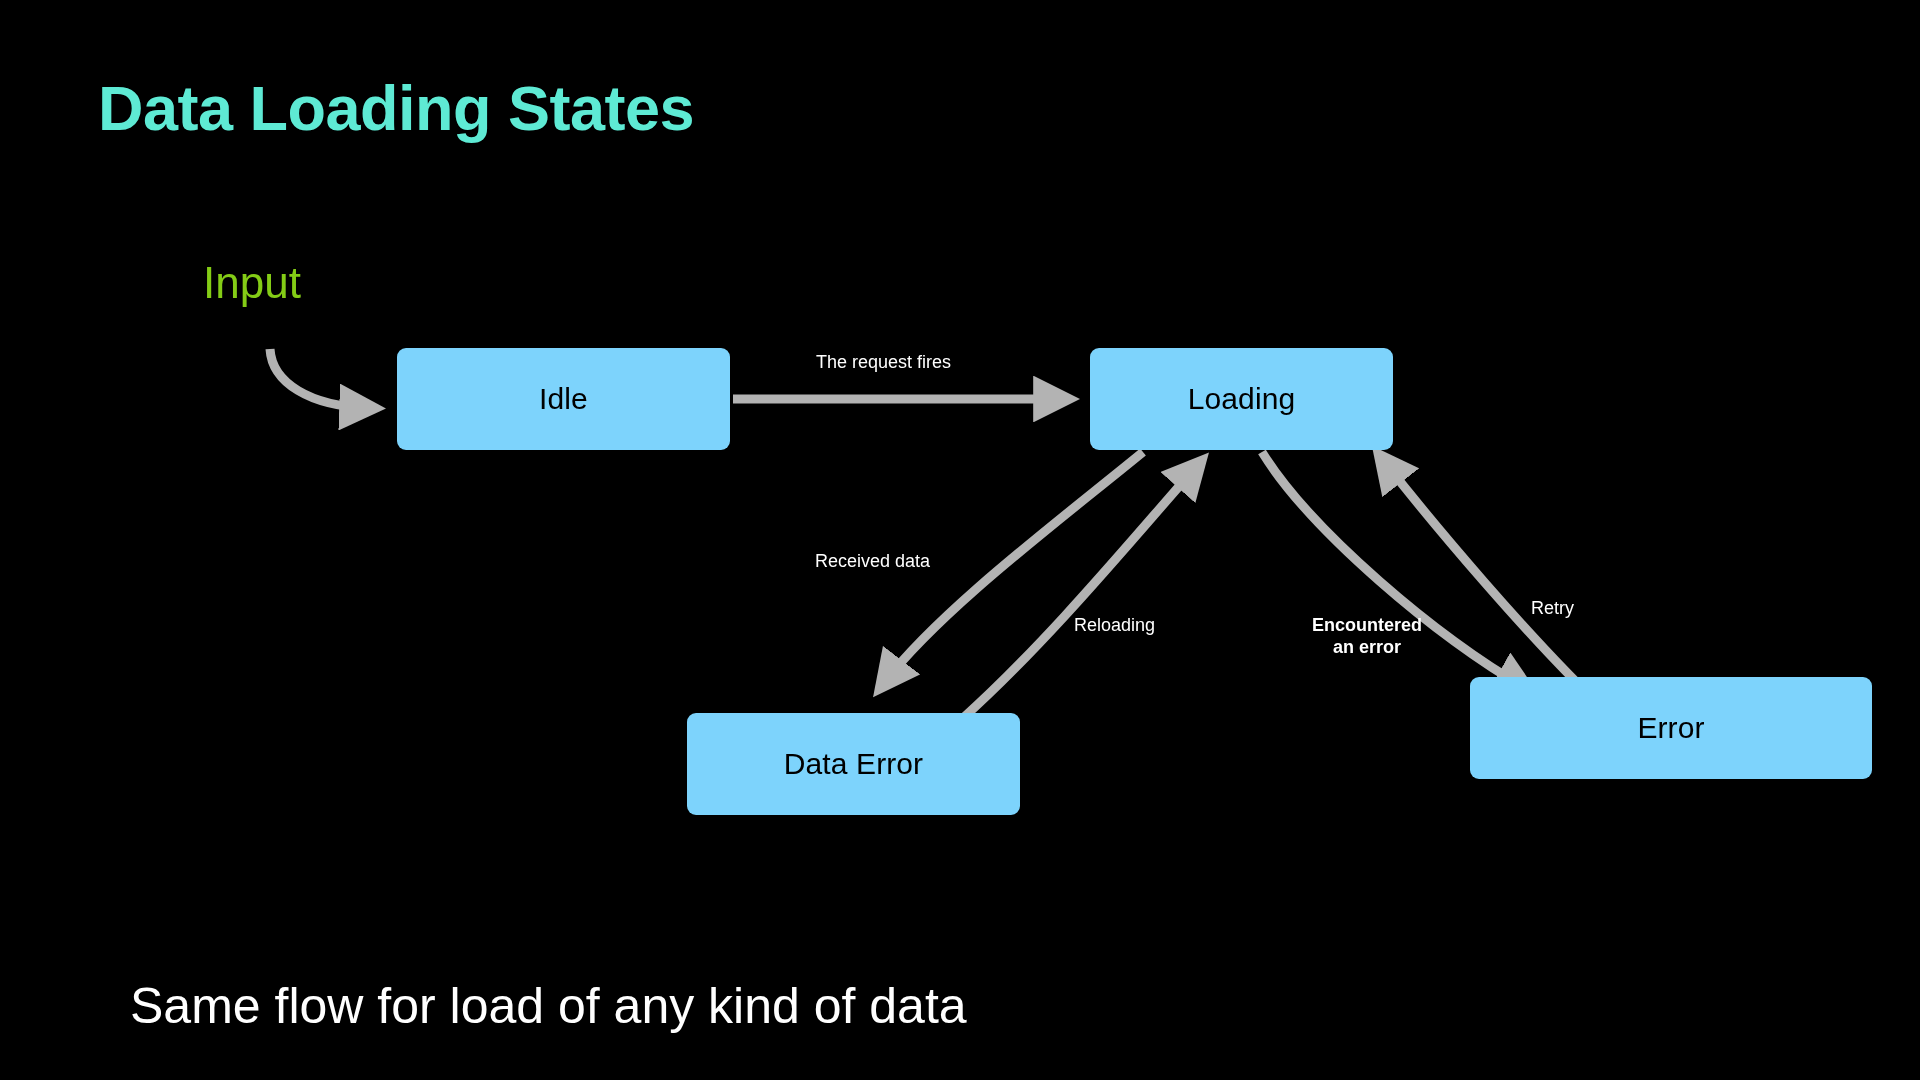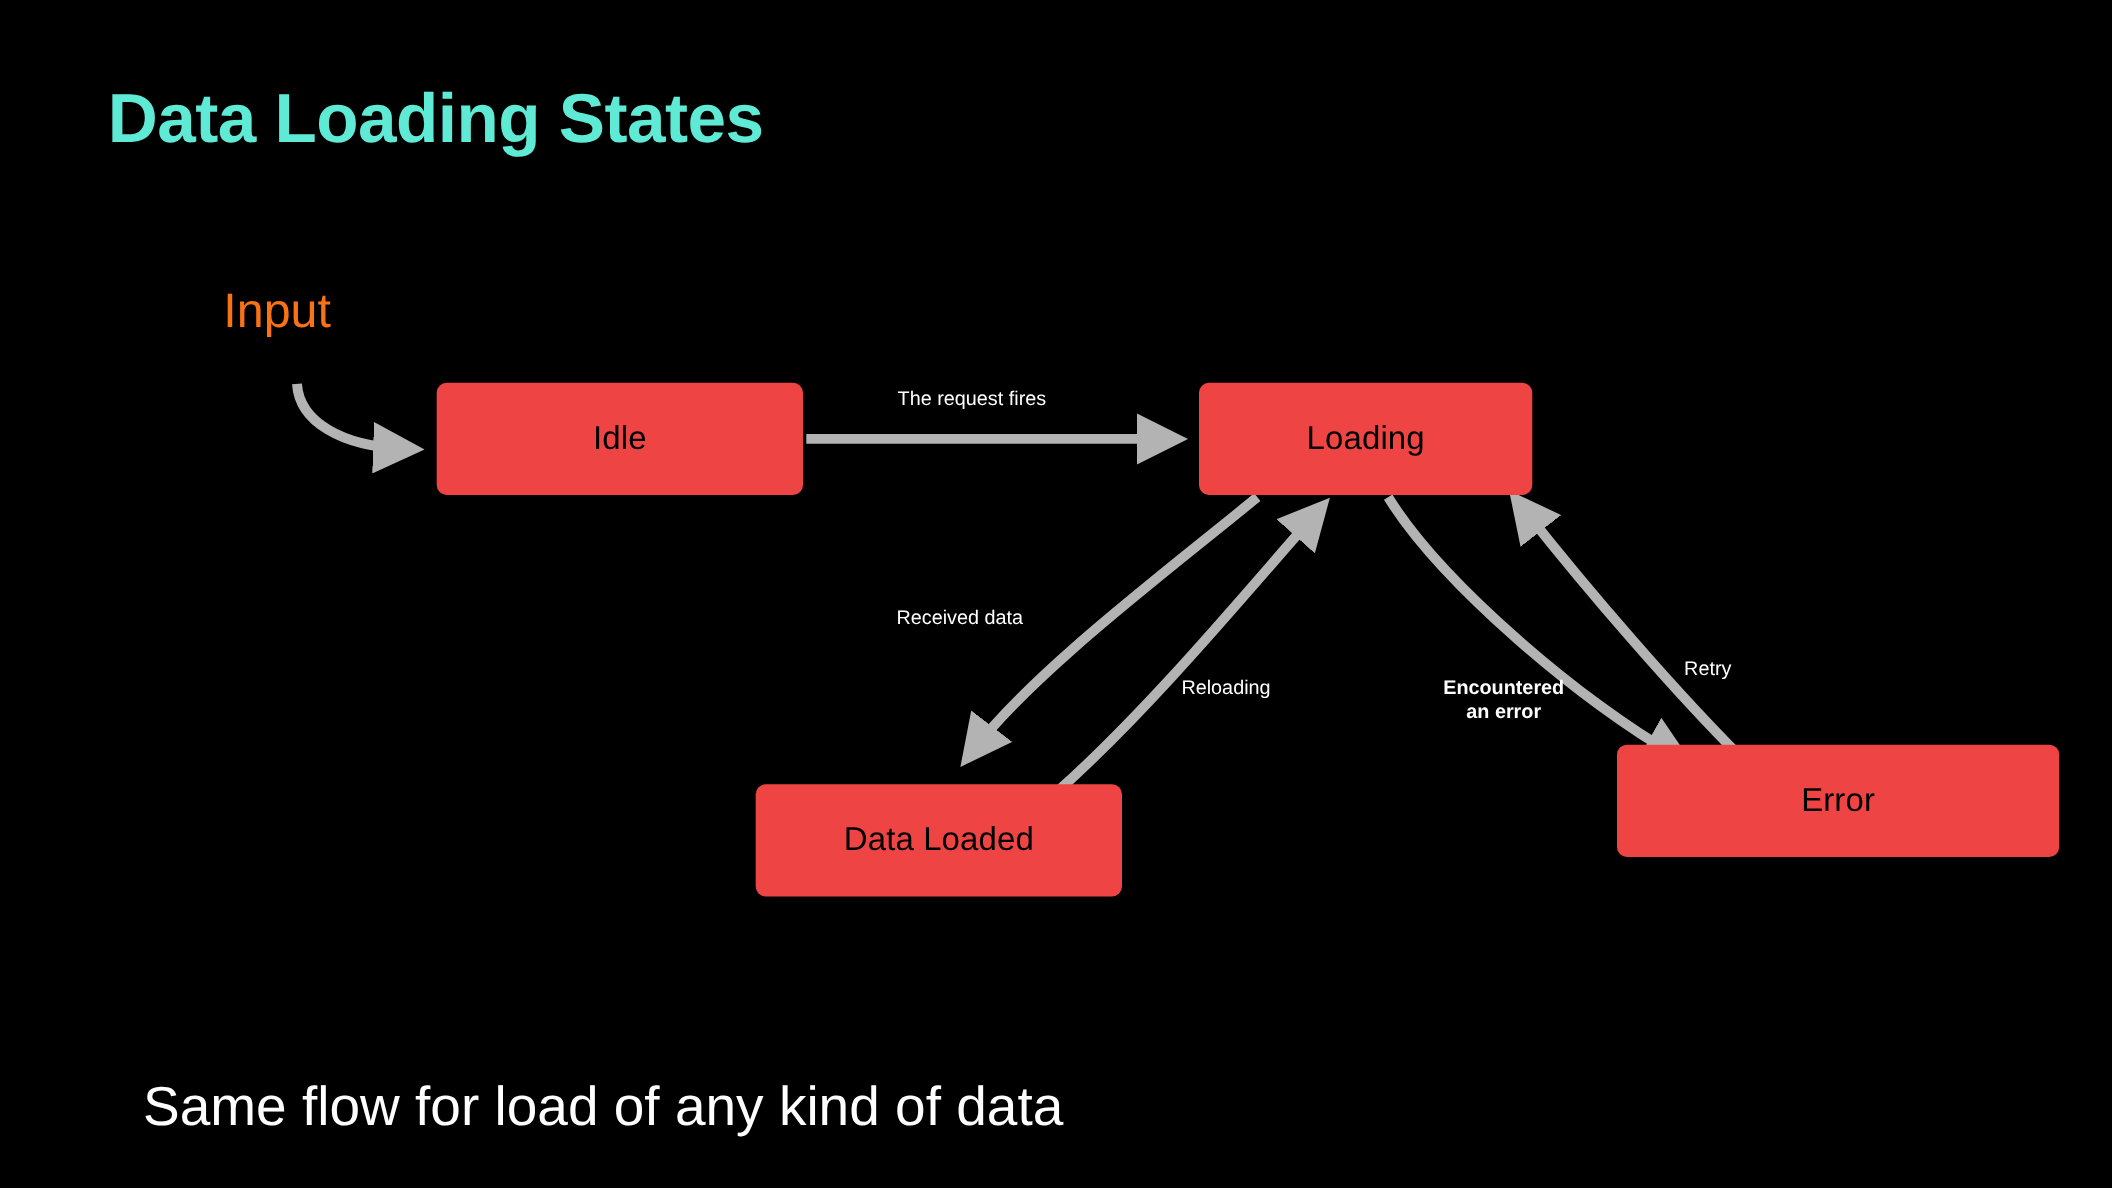--- a/index.html
+++ b/index.html
@@ -45,39 +45,39 @@
     white-space: nowrap;
   }
 
   
   #input-label {
     position: absolute;
     left: 203px;
     top: 258px;
     font-size: 44px;
     font-weight: 400;
-    color: #f97316;
+    color: #84cc16;
     white-space: nowrap;
   }
 
   
   #edge-layer {
     position: absolute;
     left: 0;
     top: 0;
     width: 1920px;
     height: 1080px;
     pointer-events: none;
   }
 
   
   .state-node {
     position: absolute;
     border-radius: 9px;
-    background: #ef4444;
+    background: #7dd3fc;
     display: flex;
     align-items: center;
     justify-content: center;
     box-sizing: border-box;
   }
   .state-node-label {
     font-size: 30px;
     font-weight: 400;
     color: #000000;
     white-space: nowrap;
@@ -150,21 +150,21 @@
 
   <div class="state-node" id="node-idle">
     <span class="state-node-label">Idle</span>
   </div>
 
   <div class="state-node" id="node-loading">
     <span class="state-node-label">Loading</span>
   </div>
 
   <div class="state-node" id="node-dataloaded">
-    <span class="state-node-label">Data Loaded</span>
+    <span class="state-node-label">Data Error</span>
   </div>
 
   <div class="state-node" id="node-error">
     <span class="state-node-label">Error</span>
   </div>
 
   <div id="slide-caption">Same flow for load of any kind of data</div>
 
 </div>
 

